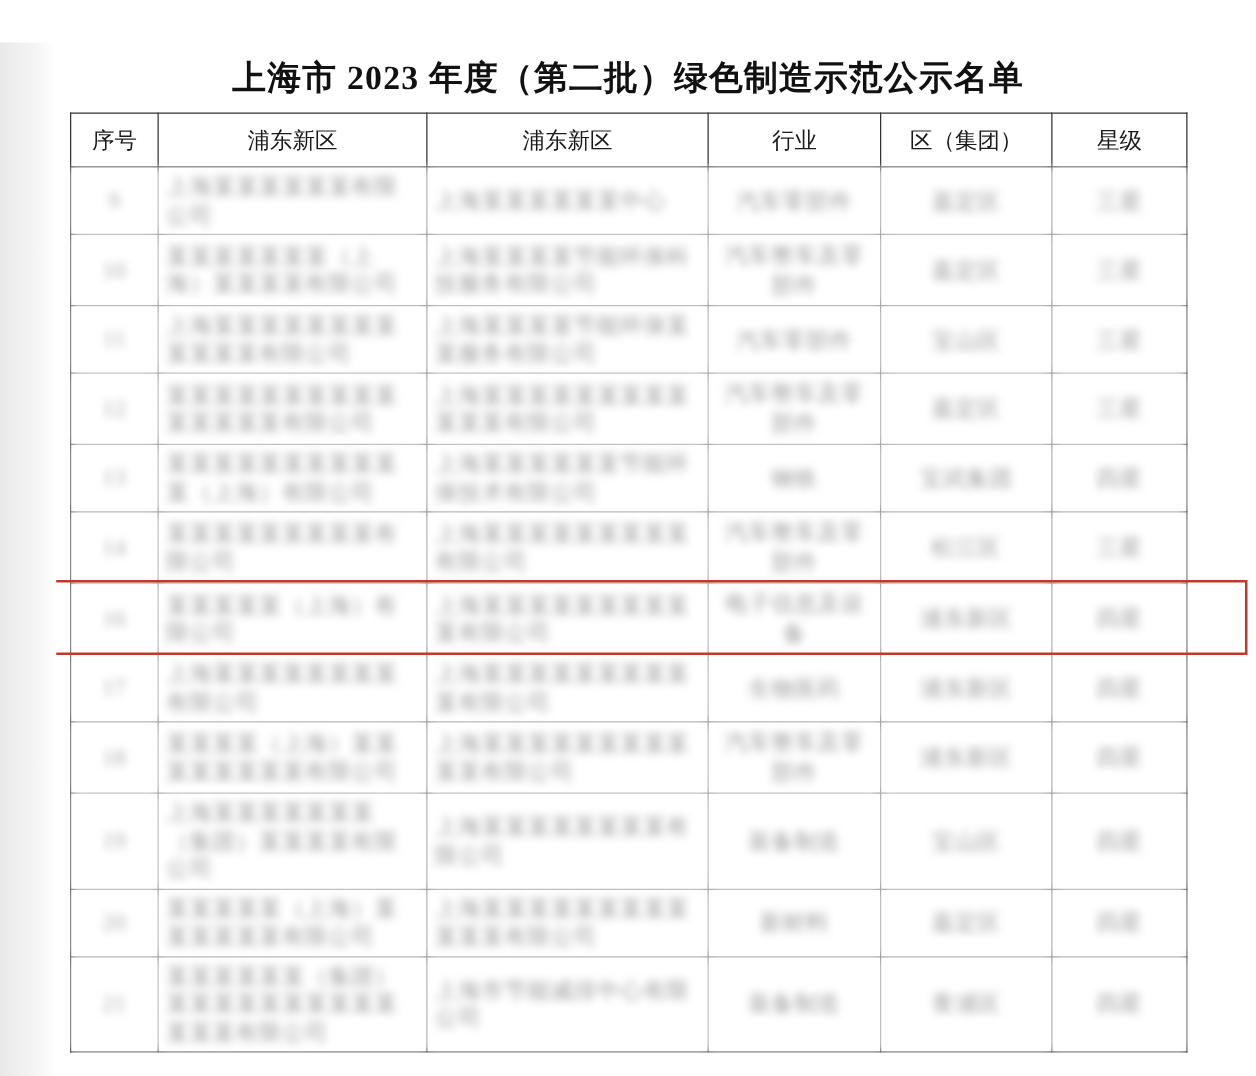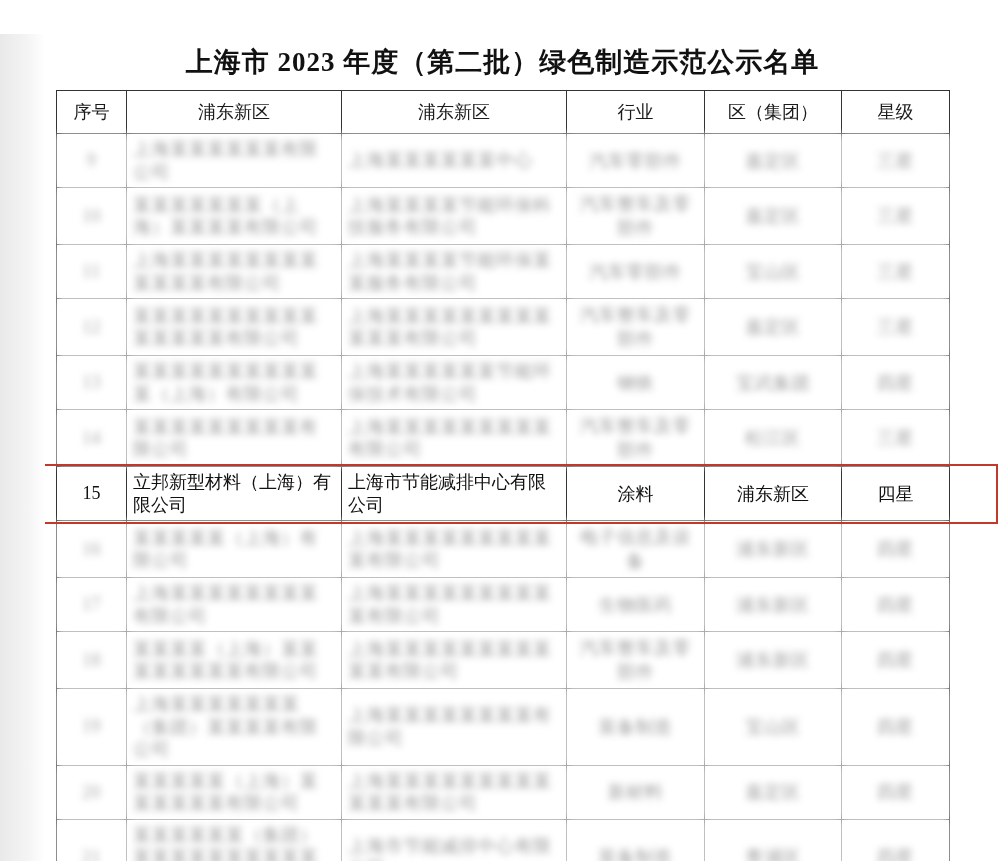--- a/index.html
+++ b/index.html
@@ -180,28 +180,20 @@
             <td class="star">四星</td>
           </tr>
           <tr class="blur">
             <td class="no">14</td>
             <td class="comp">某某某某某某某某某有限公司</td>
             <td class="org">上海某某某某某某某某某有限公司</td>
             <td class="ind">汽车整车及零部件</td>
             <td class="dist">松江区</td>
             <td class="star">三星</td>
           </tr>
-          <tr class="focus" id="focus-row">
-            <td class="no">15</td>
-            <td class="comp">立邦新型材料（上海）有限公司</td>
-            <td class="org">上海市节能减排中心有限公司</td>
-            <td class="ind">涂料</td>
-            <td class="dist">浦东新区</td>
-            <td class="star">四星</td>
-          </tr>
           <tr class="blur">
             <td class="no">16</td>
             <td class="comp">某某某某某（上海）有限公司</td>
             <td class="org">上海某某某某某某某某某某有限公司</td>
             <td class="ind">电子信息及设备</td>
             <td class="dist">浦东新区</td>
             <td class="star">四星</td>
           </tr>
           <tr class="blur">
             <td class="no">17</td>

